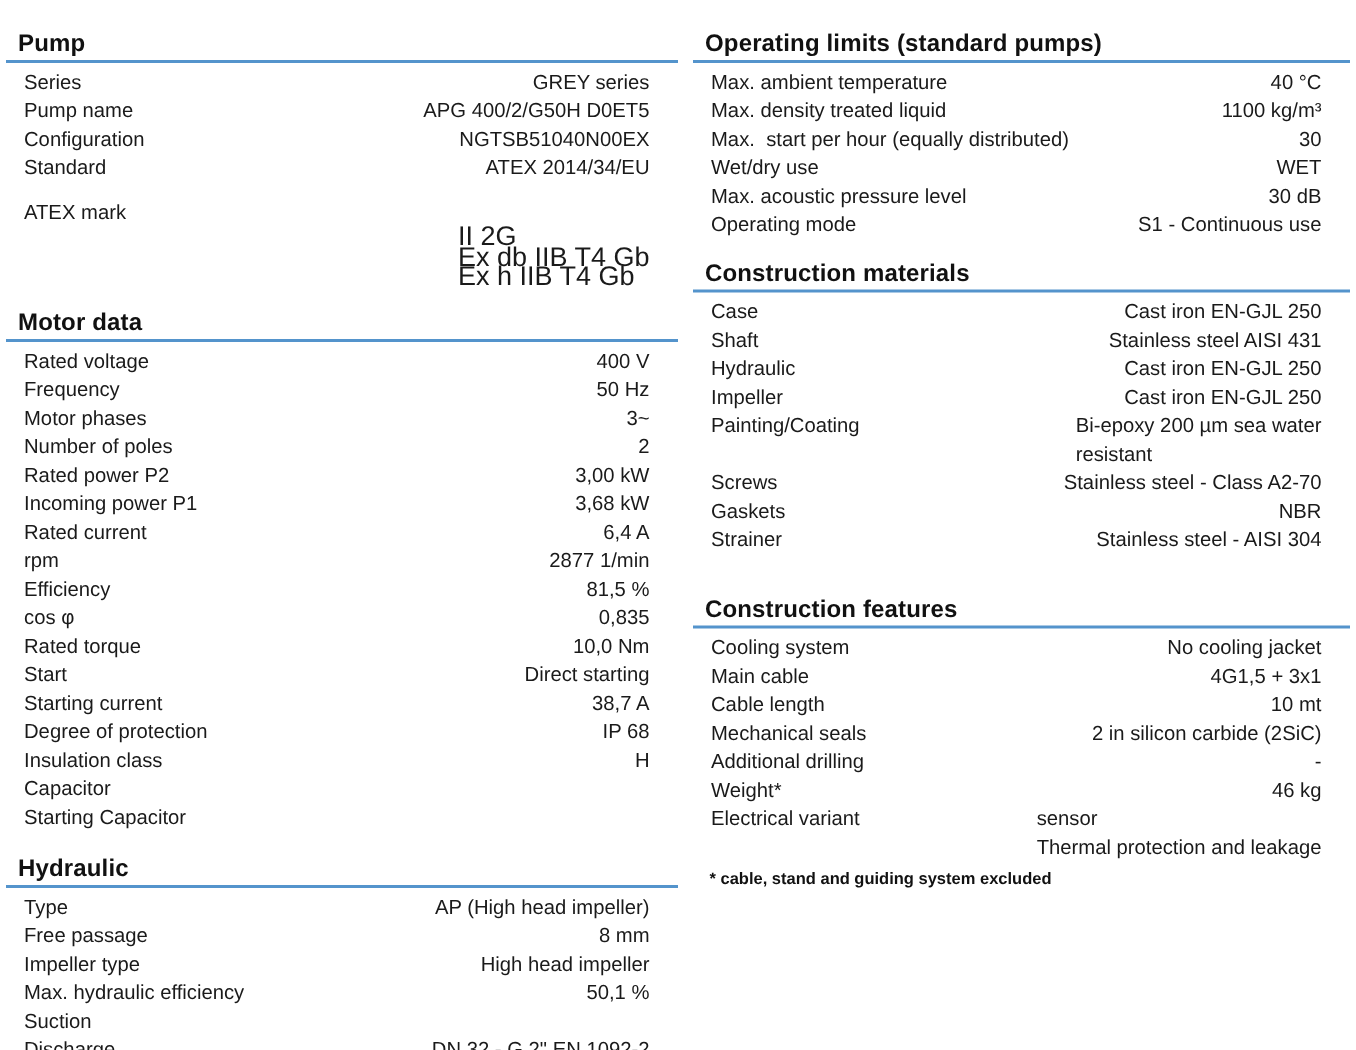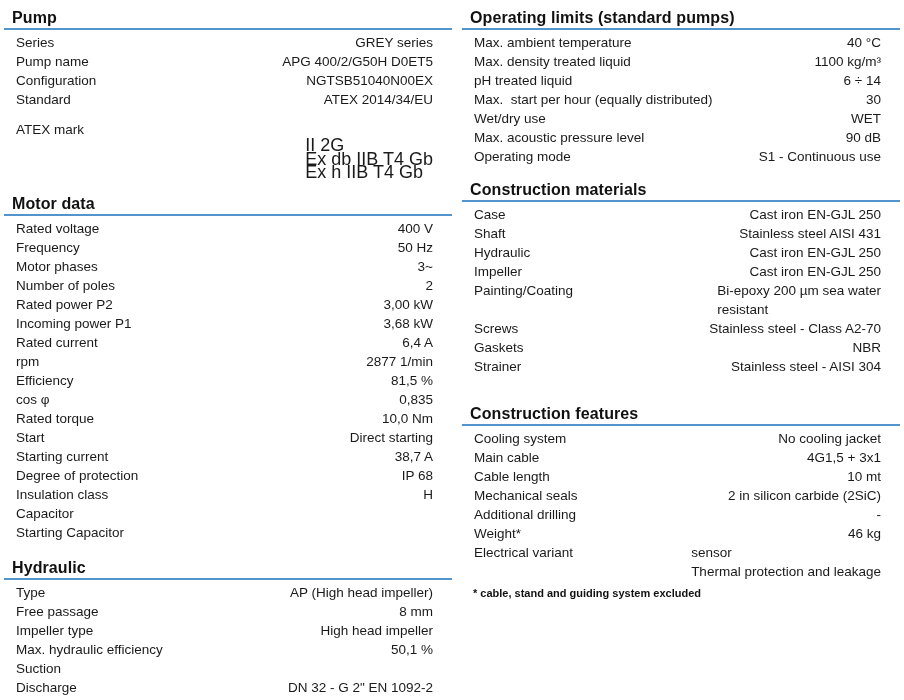--- a/index.html
+++ b/index.html
@@ -18,21 +18,21 @@
   .page {
     display: flex;
     gap: 10px;
     padding: 8px 4px 0 4px;
     box-sizing: border-box;
   }
   .col { flex: none; }
   .col-left  { width: 448px; }
   .col-right { width: 438px; }
 
-  .section { margin-top: 0; }
+  .section { margin-top: 12px; }
   .col > .section + .section { margin-top: 14px; }
   .col-left  > .section:nth-child(3) { margin-top: 16px; }
   .col-right > .section:nth-child(3) { margin-top: 28px; }
 
   .section-title {
     font-size: 16px;
     font-weight: 700;
     line-height: 20px;
     padding-left: 8px;
     color: #111111;
@@ -257,38 +257,34 @@
   <div class="spec-row">
     <span class="spec-label">Max. ambient temperature</span>
     <span class="spec-value">40 °C</span>
   </div>
 
   <div class="spec-row">
     <span class="spec-label">Max. density treated liquid</span>
     <span class="spec-value">1100 kg/m³</span>
   </div>
 
-  <div class="spec-row">
-    <span class="spec-label">pH treated liquid</span>
-    <span class="spec-value">6 ÷ 14</span>
-  </div>
 
   <div class="spec-row">
     <span class="spec-label">Max.  start per hour (equally distributed)</span>
     <span class="spec-value">30</span>
   </div>
 
   <div class="spec-row">
     <span class="spec-label">Wet/dry use</span>
     <span class="spec-value">WET</span>
   </div>
 
   <div class="spec-row">
     <span class="spec-label">Max. acoustic pressure level</span>
-    <span class="spec-value">90 dB</span>
+    <span class="spec-value">30 dB</span>
   </div>
 
   <div class="spec-row">
     <span class="spec-label">Operating mode</span>
     <span class="spec-value">S1 - Continuous use</span>
   </div>
 </div>
 
   </div>
 

